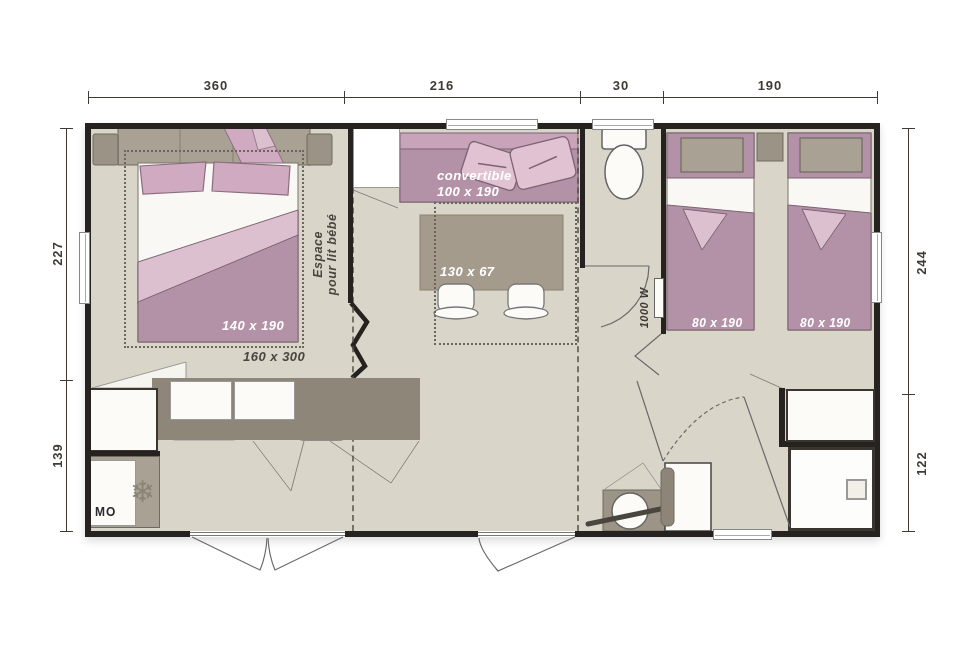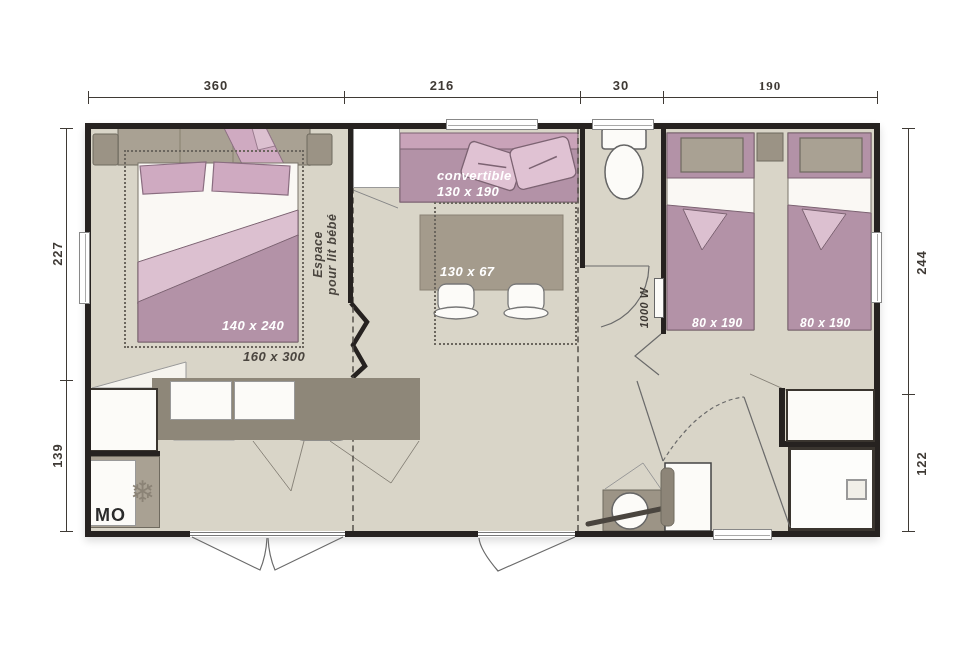--- a/index.html
+++ b/index.html
@@ -21,21 +21,21 @@
   .dotted-rect{position:absolute;border:2px dotted #6b665e;box-sizing:border-box;}
   .lbl{position:absolute;font-style:italic;font-weight:bold;font-size:13px;color:#fff;
        letter-spacing:.5px;white-space:nowrap;line-height:1.25;}
   .lbl.dark{color:#4a453f;}
   .rot{transform:rotate(-90deg);transform-origin:center;text-align:center;}
   .dim{position:absolute;font-weight:bold;font-size:13px;color:var(--dim-text);
        letter-spacing:1px;text-align:center;white-space:nowrap;}
   .dimline{position:absolute;background:var(--dim-text);}
   .frame{position:absolute;box-shadow:0 4px 8px rgba(0,0,0,.14);}
   .cab{position:absolute;background:var(--fixture);border:1px solid #999;box-sizing:border-box;}
-  .mo{position:absolute;font-weight:bold;font-size:18px;color:#2b2b2b;letter-spacing:1px;}
+  .mo{position:absolute;font-weight:bold;font-size:12px;color:#2b2b2b;letter-spacing:1px;}
   .flake{position:absolute;font-size:30px;color:#8b8376;}
 </style>
 </head>
 <body>
 
 <div id="canvas">
 
   <div class="frame" style="left:85px;top:123px;width:795px;height:414px;"></div>
 
   <div class="abs" style="left:91px;top:129px;width:783px;height:402px;background:var(--floor);"></div>
@@ -192,47 +192,47 @@
       <path d="M 575 537 L 498 571 Q 480 550 479 538"></path>
       <line x1="585" y1="266" x2="649" y2="266"></line>
       <path d="M 649 266 A 64 64 0 0 1 601 327"></path>
       <polyline points="661,334 635,356 659,375"></polyline>
       <line x1="637" y1="381" x2="663" y2="461"></line>
       <path d="M 663 461 Q 700 402 744 397" stroke-dasharray="4 3"></path>
       <line x1="744" y1="397" x2="790" y2="527"></line>
     </g>
   </svg>
 
-  <div class="lbl" style="left:222px;top:318px;">140 x 240</div>
+  <div class="lbl" style="left:222px;top:318px;">140 x 190</div>
   <div class="lbl dark" style="left:243px;top:349px;">160 x 300</div>
   <div class="lbl dark rot" style="left:258px;top:240px;width:134px;font-size:12.5px;line-height:1.15;">
     <div>Espace</div>
     <div>pour lit bébé</div>
   </div>
   <div class="lbl" style="left:437px;top:168px;">
     <div>convertible</div>
-    <div>130 x 190</div>
+    <div>100 x 190</div>
   </div>
   <div class="lbl" style="left:440px;top:264px;text-align:right;">130 x 67</div>
   <div class="lbl" style="left:692px;top:316px;width:50px;text-align:center;font-size:12px;">80 x 190</div>
   <div class="lbl" style="left:800px;top:316px;width:50px;text-align:center;font-size:12px;">80 x 190</div>
   <div class="lbl dark rot" style="left:617px;top:301px;width:56px;font-size:11px;color:#3f3a35;">1000 W</div>
   <div class="mo" style="left:95px;top:505px;">MO</div>
   <div class="flake" style="left:130px;top:474px;">❄</div>
 
   <div class="dimline" style="left:88px;top:97px;width:790px;height:1px;"></div>
   <div class="dimline" style="left:88px;top:91px;width:1px;height:13px;"></div>
   <div class="dimline" style="left:344px;top:91px;width:1px;height:13px;"></div>
   <div class="dimline" style="left:580px;top:91px;width:1px;height:13px;"></div>
   <div class="dimline" style="left:663px;top:91px;width:1px;height:13px;"></div>
   <div class="dimline" style="left:877px;top:91px;width:1px;height:13px;"></div>
   <div class="dim" style="left:196px;top:78px;width:40px;">360</div>
   <div class="dim" style="left:422px;top:78px;width:40px;">216</div>
   <div class="dim" style="left:601px;top:78px;width:40px;">30</div>
-  <div class="dim" style="left:750px;top:78px;width:40px;font-family:Liberation Serif, serif;">190</div>
+  <div class="dim" style="left:750px;top:78px;width:40px;">190</div>
 
   <div class="dimline" style="left:66px;top:128px;width:1px;height:404px;"></div>
   <div class="dimline" style="left:60px;top:128px;width:13px;height:1px;"></div>
   <div class="dimline" style="left:60px;top:380px;width:13px;height:1px;"></div>
   <div class="dimline" style="left:60px;top:531px;width:13px;height:1px;"></div>
   <div class="dim rot" style="left:37px;top:246px;width:40px;">227</div>
   <div class="dim rot" style="left:37px;top:448px;width:40px;">139</div>
 
   <div class="dimline" style="left:908px;top:128px;width:1px;height:404px;"></div>
   <div class="dimline" style="left:902px;top:128px;width:13px;height:1px;"></div>

